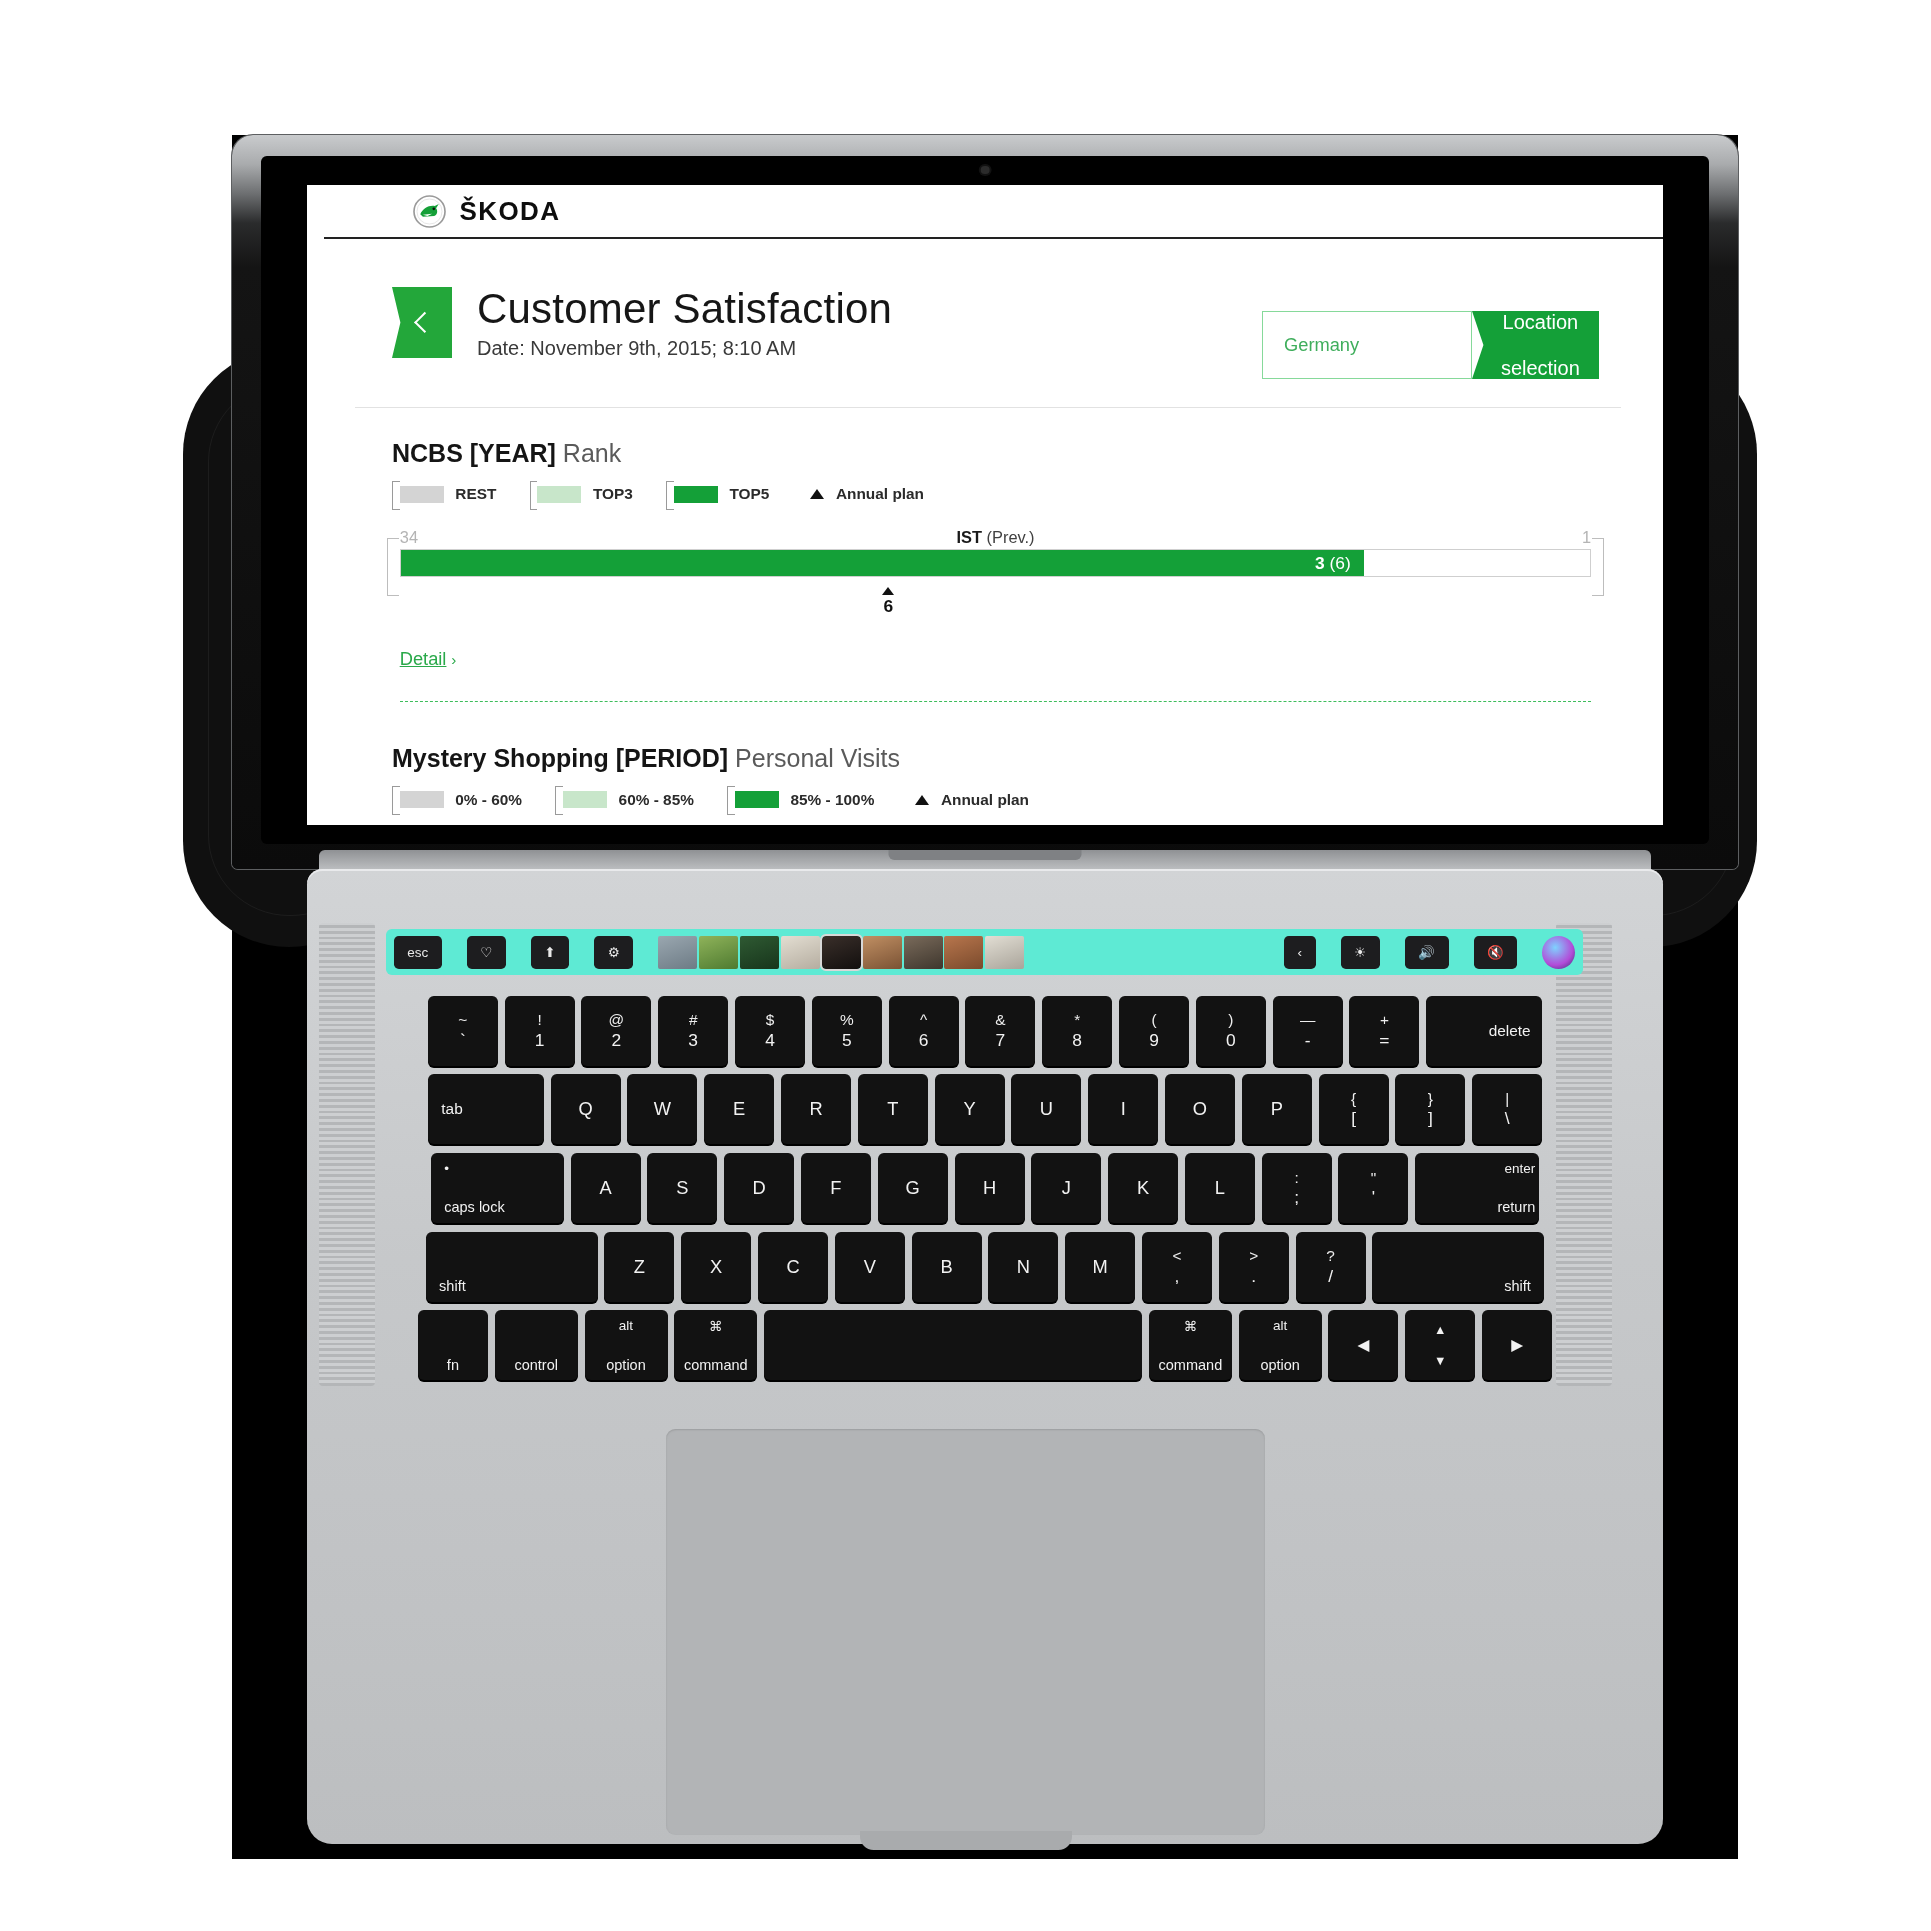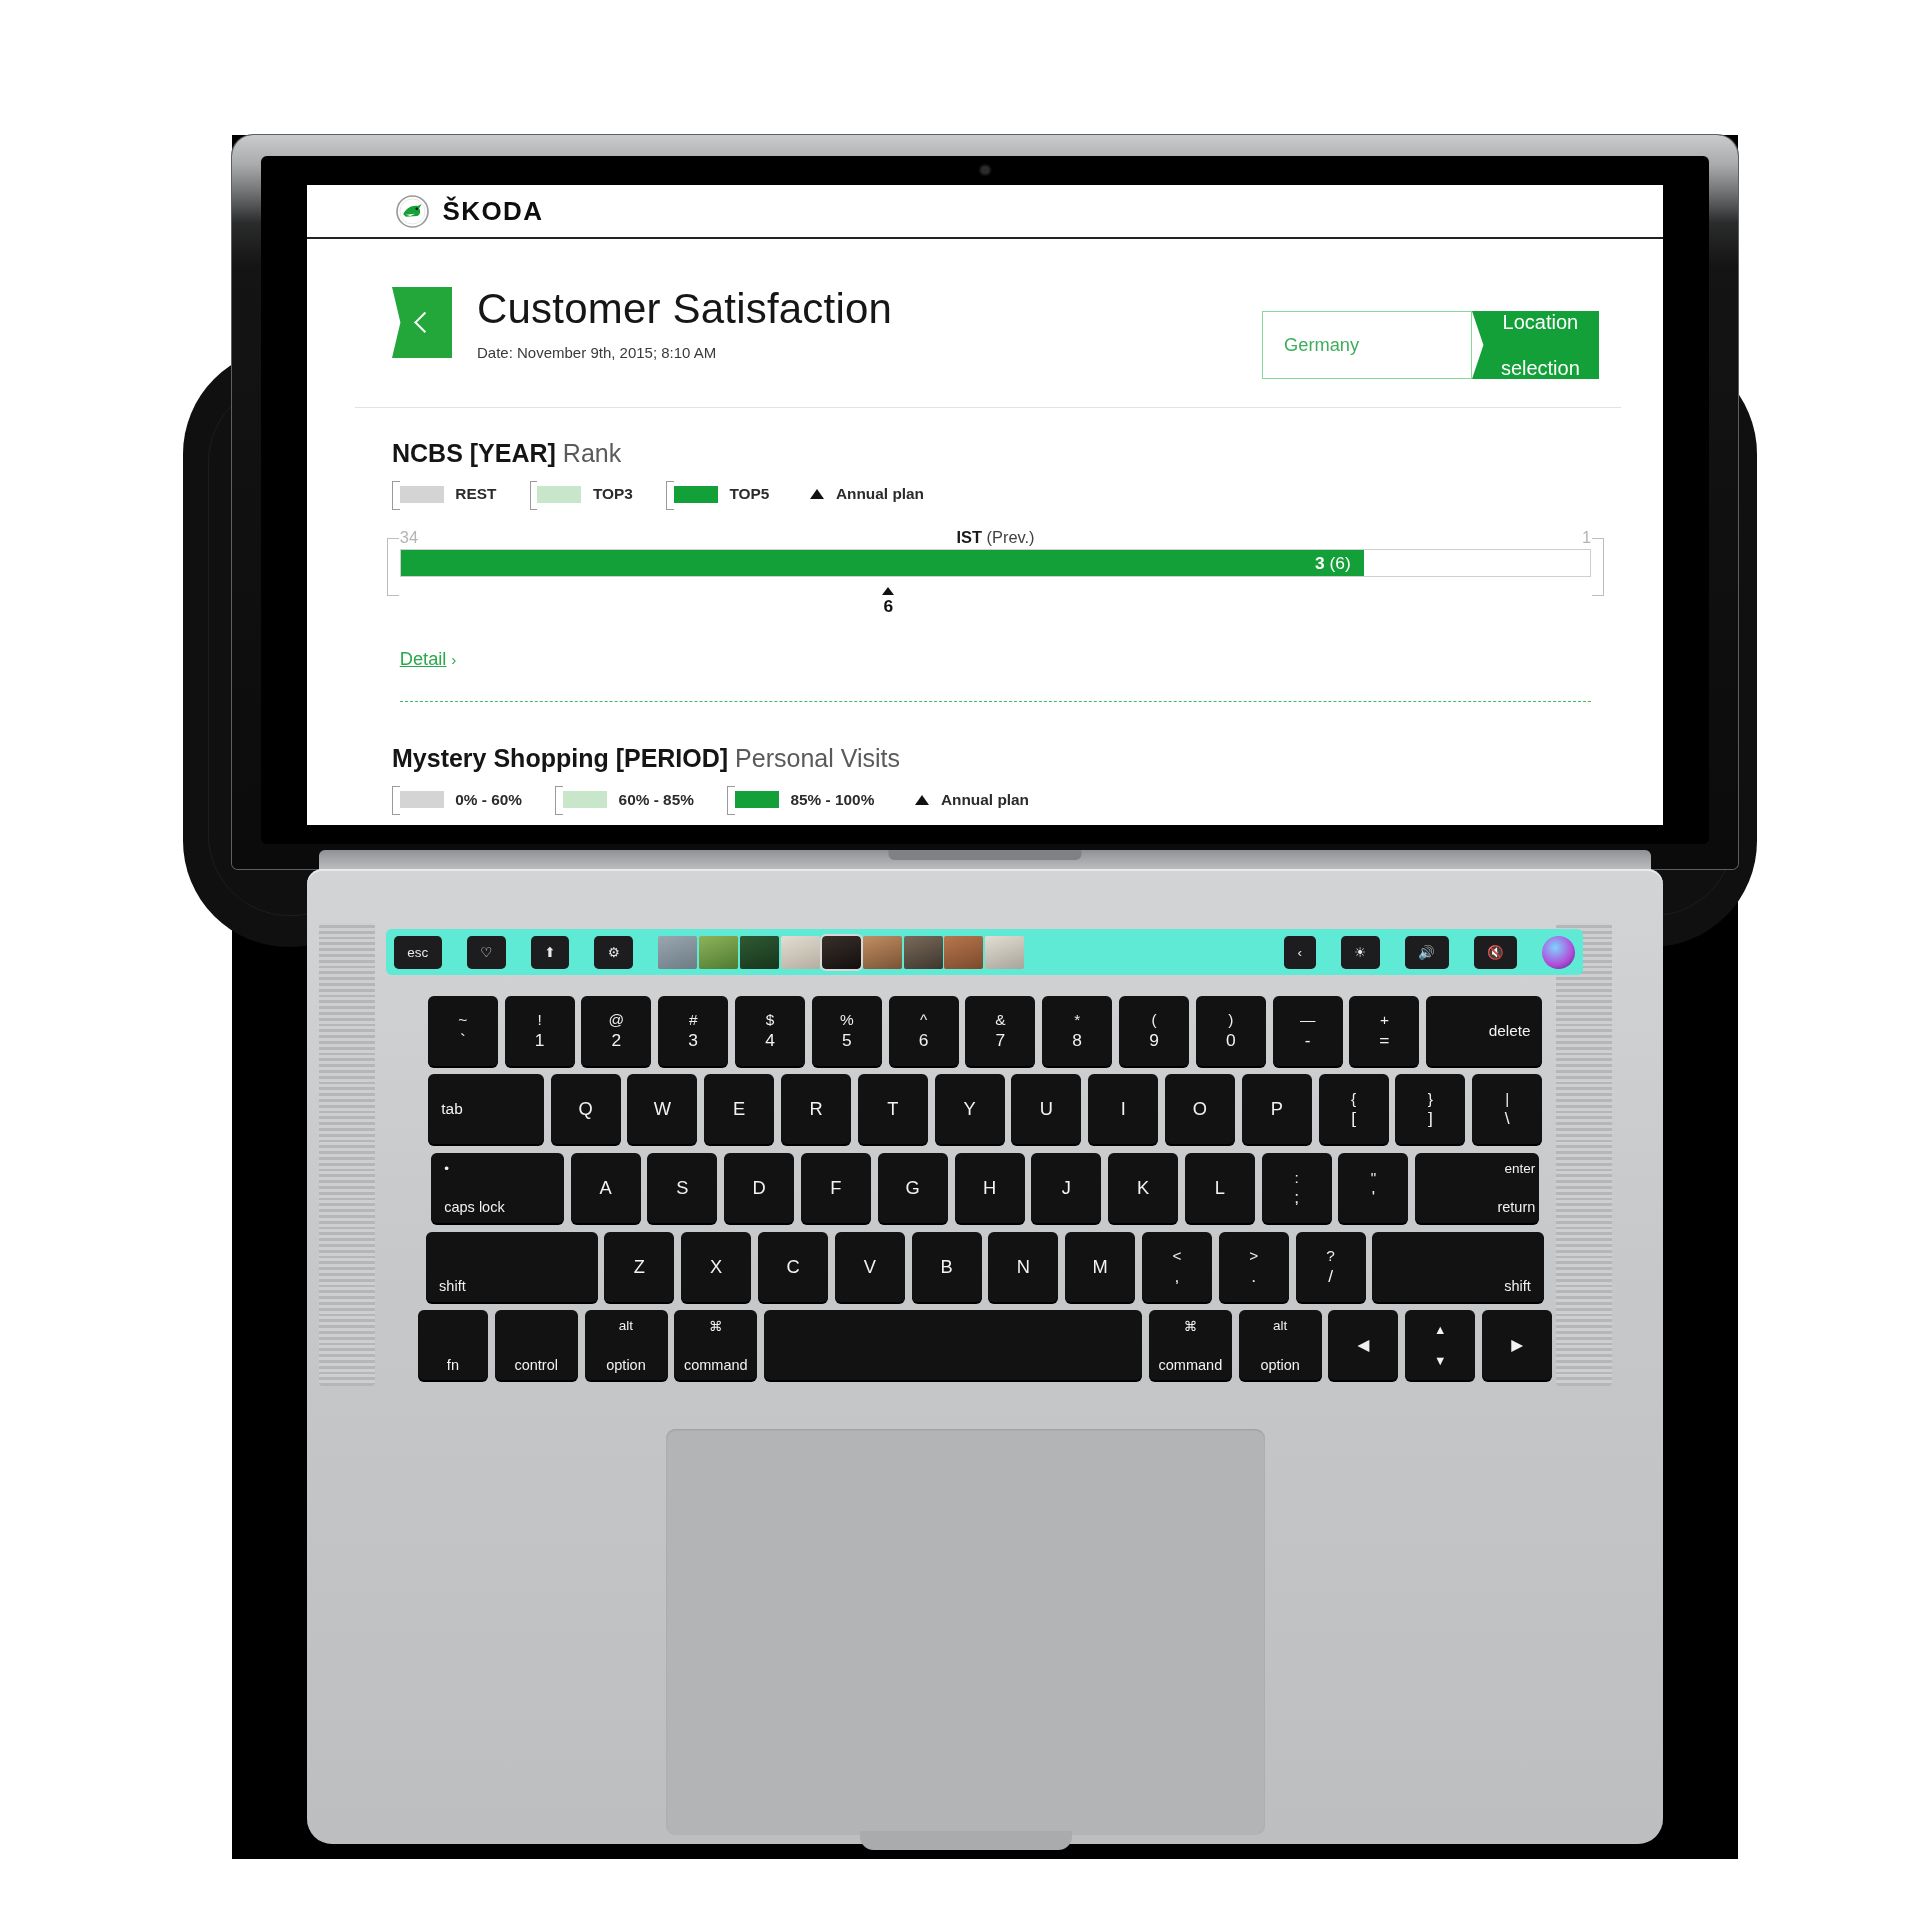--- a/index.html
+++ b/index.html
@@ -55,21 +55,21 @@
   .screen {
     position: absolute; left: 46px; top: 29px; right: 46px; bottom: 19.3px;
     background: #ffffff; overflow: hidden;
   }
 
   
   .app { width: 100%; height: 100%; background: #fff; position: relative; }
 
   .brandbar {
     height: 54px; border-bottom: 2.9px solid #222;
-    display: flex; align-items: center; padding-left: 89px;
+    display: flex; align-items: center; padding-left: 89px; margin-left: 17px;
   }
   .brand-logo { width: 33px; height: 33px; flex: 0 0 auto; }
   .brand-word {
     font-size: 26px; font-weight: bold; letter-spacing: 1.4px;
     color: #0e0e0e; margin-left: 13.5px;
     font-family: "Liberation Sans", sans-serif;
   }
 
   .pagehead {
     display: flex; align-items: flex-start; justify-content: space-between;
@@ -81,21 +81,21 @@
   }
   .title-wrap { display: flex; align-items: flex-start; }
   .back-btn {
     width: 60px; height: 71px; background: #23a73a; position: relative;
     margin-right: 25px; flex: 0 0 auto;
     clip-path: polygon(0 0, 100% 0, 100% 100%, 0 100%, 14% 50%);
     display: flex; align-items: center; justify-content: center;
   }
   .chev-left { width: 15.4px; height: 15.4px; border-left: 2.9px solid #fff; border-bottom: 2.9px solid #fff; transform: rotate(45deg); margin-left: 5.8px; }
   .page-title { font-size: 42px; font-weight: 300; color: #161616; line-height: 1.05; letter-spacing: 0.2px; }
-  .page-date { font-size: 15px; color: #3a3a3a; margin-top: 13px; }
+  .page-date { font-size: 20px; color: #3a3a3a; margin-top: 6px; }
 
   .locsel { display: flex; align-items: stretch; height: 68px; margin-top: 24px; }
   .locsel-field {
     width: 210px; border: 1.9px solid #86d99a; background: #fff;
     display: flex; align-items: center; padding-left: 21px;
     font-size: 18.3px; color: #3fae5c;
   }
   .locsel-btn {
     width: 127px; background: #14a038; color: #fff;
     display: flex; flex-direction: column; align-items: center; justify-content: center;

